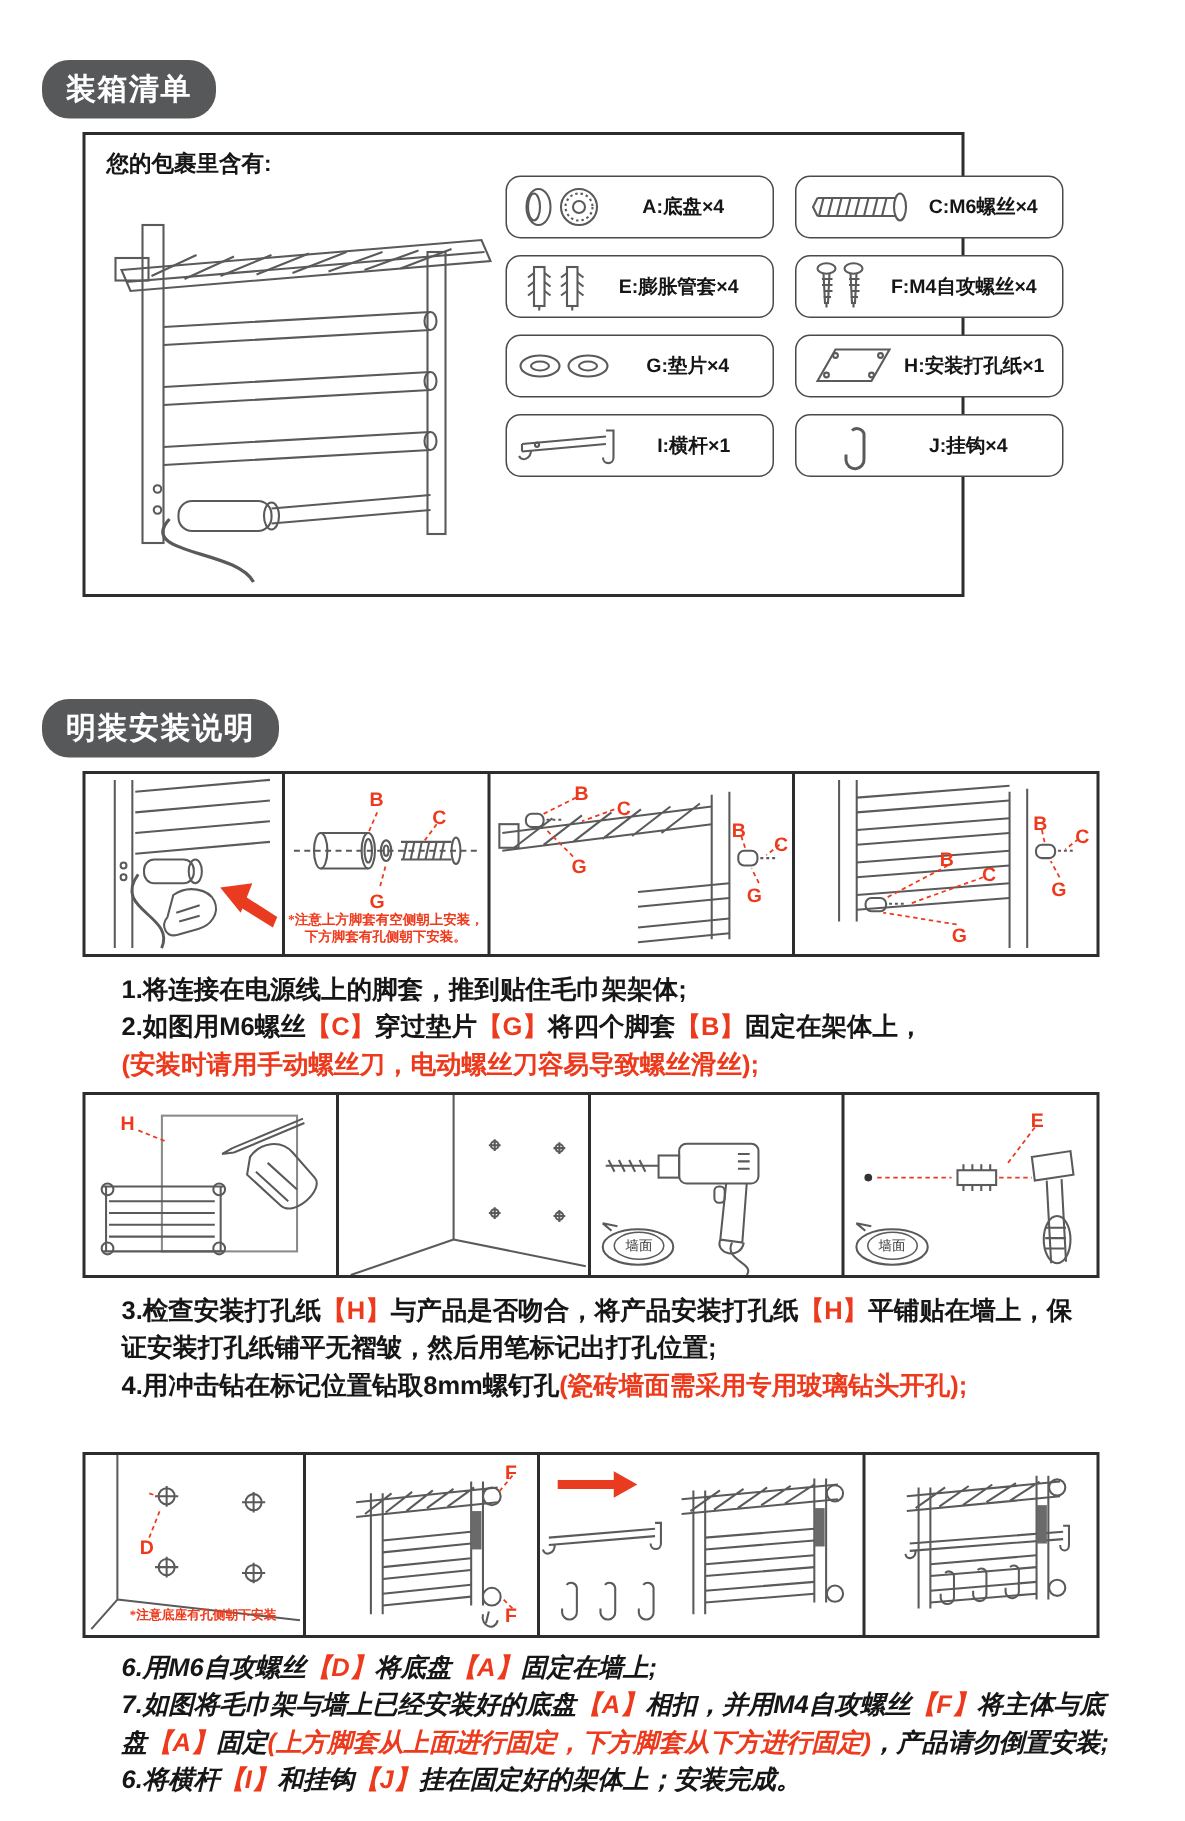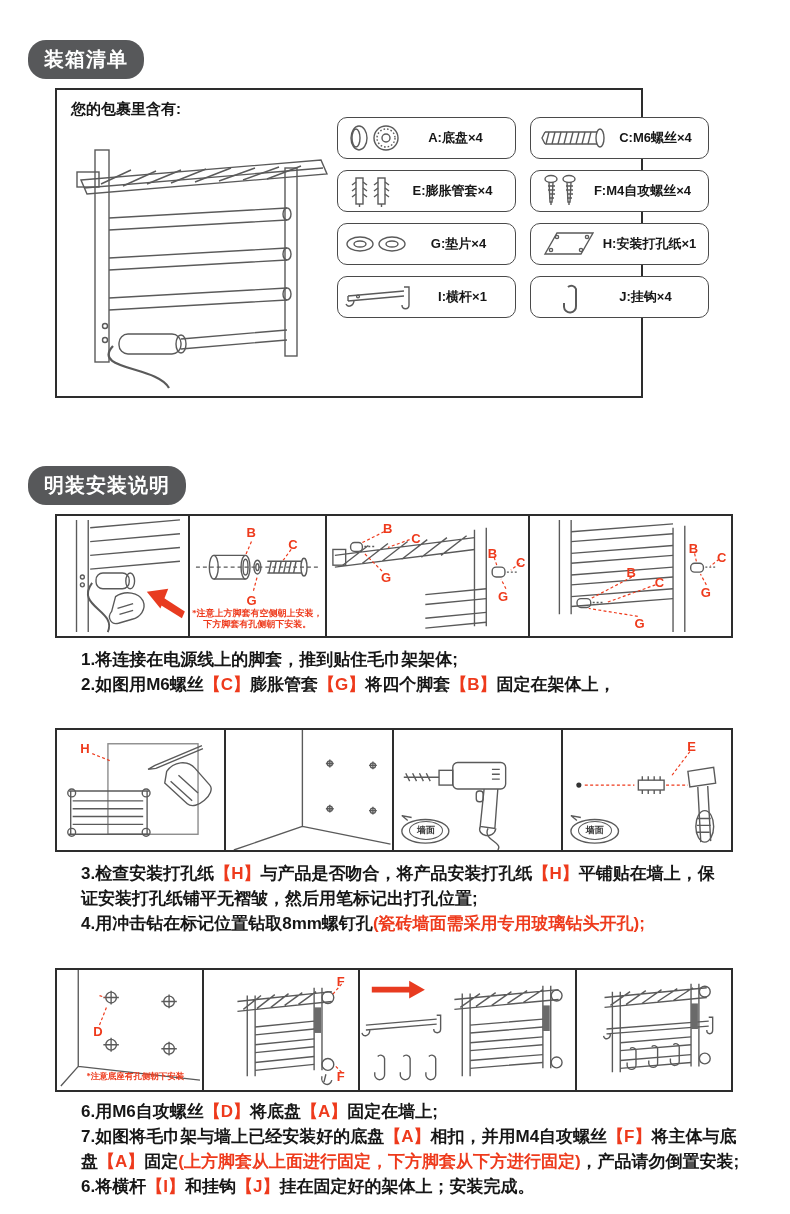--- a/index.html
+++ b/index.html
@@ -24,21 +24,21 @@
   .bcol{flex:1;display:flex;flex-direction:column;align-items:center;}
   
   .strip{position:absolute;left:55px;width:678px;height:124px;border:2px solid var(--border);
          display:flex;background:#fff;}
   .panel{position:relative;height:100%;border-right:2px solid var(--border);}
   .panel:last-child{border-right:none;}
   .panel svg{position:absolute;left:0;top:0;width:100%;height:100%;}
   .cl{position:absolute;color:var(--red);font-size:13px;font-weight:700;line-height:1;}
   .panel-note{position:absolute;color:var(--red);font-weight:700;text-align:center;white-space:nowrap;font-family:Liberation Serif, serif;}
   .bubble{position:absolute;border:1.2px solid var(--line);border-radius:50%;
-          font-size:9px;font-weight:700;color:#333;padding:2px 7px;background:#fff;white-space:nowrap;}
+          font-size:9px;font-weight:400;color:#333;padding:2px 7px;background:#fff;white-space:nowrap;}
   
   .steps{position:absolute;left:57px;width:700px;font-size:17px;line-height:25px;color:var(--ink);margin-left:24px;}
   .sline{white-space:nowrap;}
   .rd{color:var(--red);}
   svg .ln{stroke:var(--line);stroke-width:1.4;fill:none;}
   svg .rl{stroke:var(--red);stroke-width:1.2;fill:none;stroke-dasharray:3 2.4;}
   svg .rf{fill:#e83b20;stroke:none;}
 </style>
 </head>
 <body>
@@ -263,21 +263,22 @@
       <span class="cl" style="left:62%;top:50%;">C</span>
       <span class="cl" style="left:52%;top:84%;">G</span>
       <span class="cl" style="left:79%;top:22%;">B</span>
       <span class="cl" style="left:93%;top:29%;">C</span>
       <span class="cl" style="left:85%;top:58%;">G</span>
     </div>
   </div>
 
   <div class="steps" style="top:647px;">
       <div class="sline"><span>1.将连接在电源线上的脚套，推到贴住毛巾架架体;</span></div>
-      <div class="sline"><span>2.如图用M6螺丝</span><span class="rd">【C】</span><span>膨胀管套</span><span class="rd">【G】</span><span>将四个脚套</span><span class="rd">【B】</span><span>固定在架体上，</span></div>
+      <div class="sline"><span>2.如图用M6螺丝</span><span class="rd">【C】</span><span>穿过垫片</span><span class="rd">【G】</span><span>将四个脚套</span><span class="rd">【B】</span><span>固定在架体上，</span></div>
+      <div class="sline"><span class="rd">(安装时请用手动螺丝刀，电动螺丝刀容易导致螺丝滑丝);</span></div>
     </div>
 
   <div class="strip" style="top:728px;">
     <div class="panel" style="width:25%;">
       <svg viewBox="0 0 170 122" preserveAspectRatio="none">
         <g class="ln" style="stroke:#8a8a8a">
           <rect x="52" y="14" width="92" height="92"></rect>
         </g>
         <g class="ln">
           <path d="M12,62 H94 M12,106 H94 M14,62 V106 M92,62 V106 M16,72 h72 M16,80 h72 M16,88 h72 M16,96 h72"></path>
@@ -413,20 +414,20 @@
           <path d="M44,74 L116,68 M44,82 L116,76 M44,92 L116,86 M44,100 L116,94"></path>
           <path d="M54,80 a3.5,3.5 0 0 1 6,2 l0,14 a4.5,4.5 0 0 1 -9,1 l0,-3 M76,78 a3.5,3.5 0 0 1 6,2 l0,14 a4.5,4.5 0 0 1 -9,1 l0,-3 M98,76 a3.5,3.5 0 0 1 6,2 l0,14 a4.5,4.5 0 0 1 -9,1 l0,-3"></path>
           <rect x="116" y="34" width="7" height="26" fill="#6a6a6a" stroke="none"></rect>
           <circle cx="130" cy="22" r="5.5"></circle>
             <circle cx="130" cy="90" r="5.5"></circle>
         </g>
       </svg>
     </div>
   </div>
 
-  <div class="steps" style="top:1099px;">
+  <div class="steps" style="top:1099px;font-style:italic;">
       <div class="sline"><span>6.用M6自攻螺丝</span><span class="rd">【D】</span><span>将底盘</span><span class="rd">【A】</span><span>固定在墙上;</span></div>
       <div class="sline"><span>7.如图将毛巾架与墙上已经安装好的底盘</span><span class="rd">【A】</span><span>相扣，并用M4自攻螺丝</span><span class="rd">【F】</span><span>将主体与底</span></div>
       <div class="sline"><span>盘</span><span class="rd">【A】</span><span>固定</span><span class="rd">(上方脚套从上面进行固定，下方脚套从下方进行固定)</span><span>，产品请勿倒置安装;</span></div>
       <div class="sline"><span>6.将横杆</span><span class="rd">【I】</span><span>和挂钩</span><span class="rd">【J】</span><span>挂在固定好的架体上；安装完成。</span></div>
     </div>
 
 </div>
 
 </body></html>

